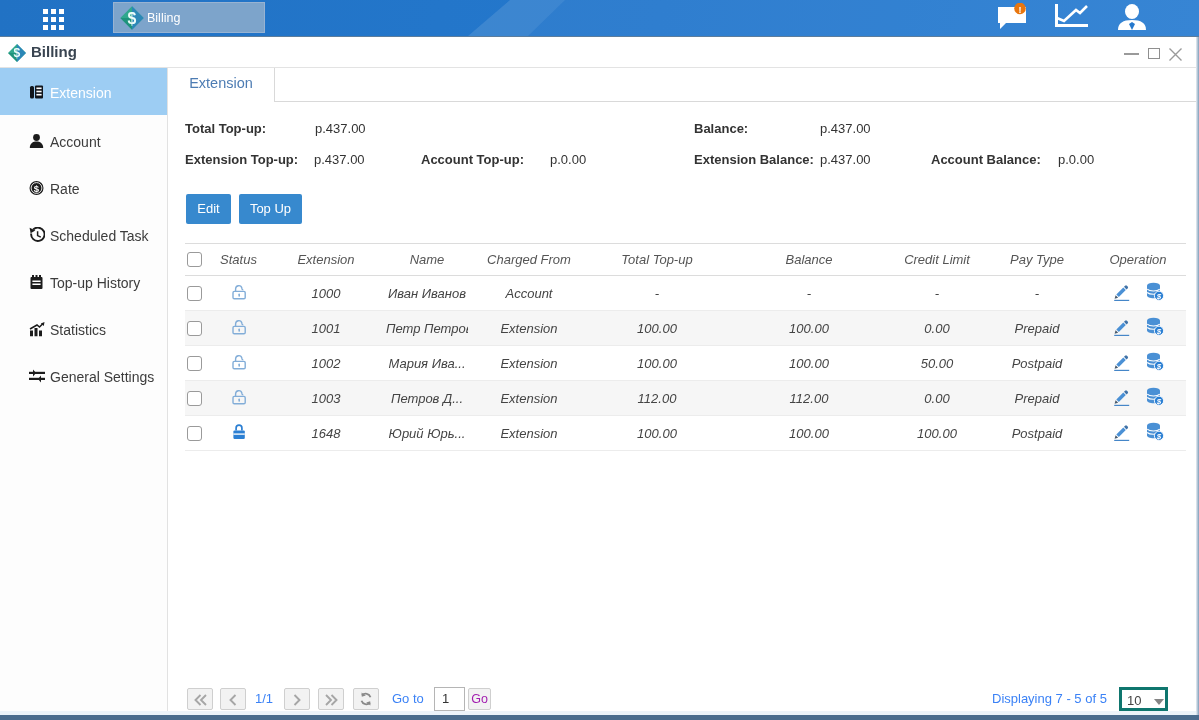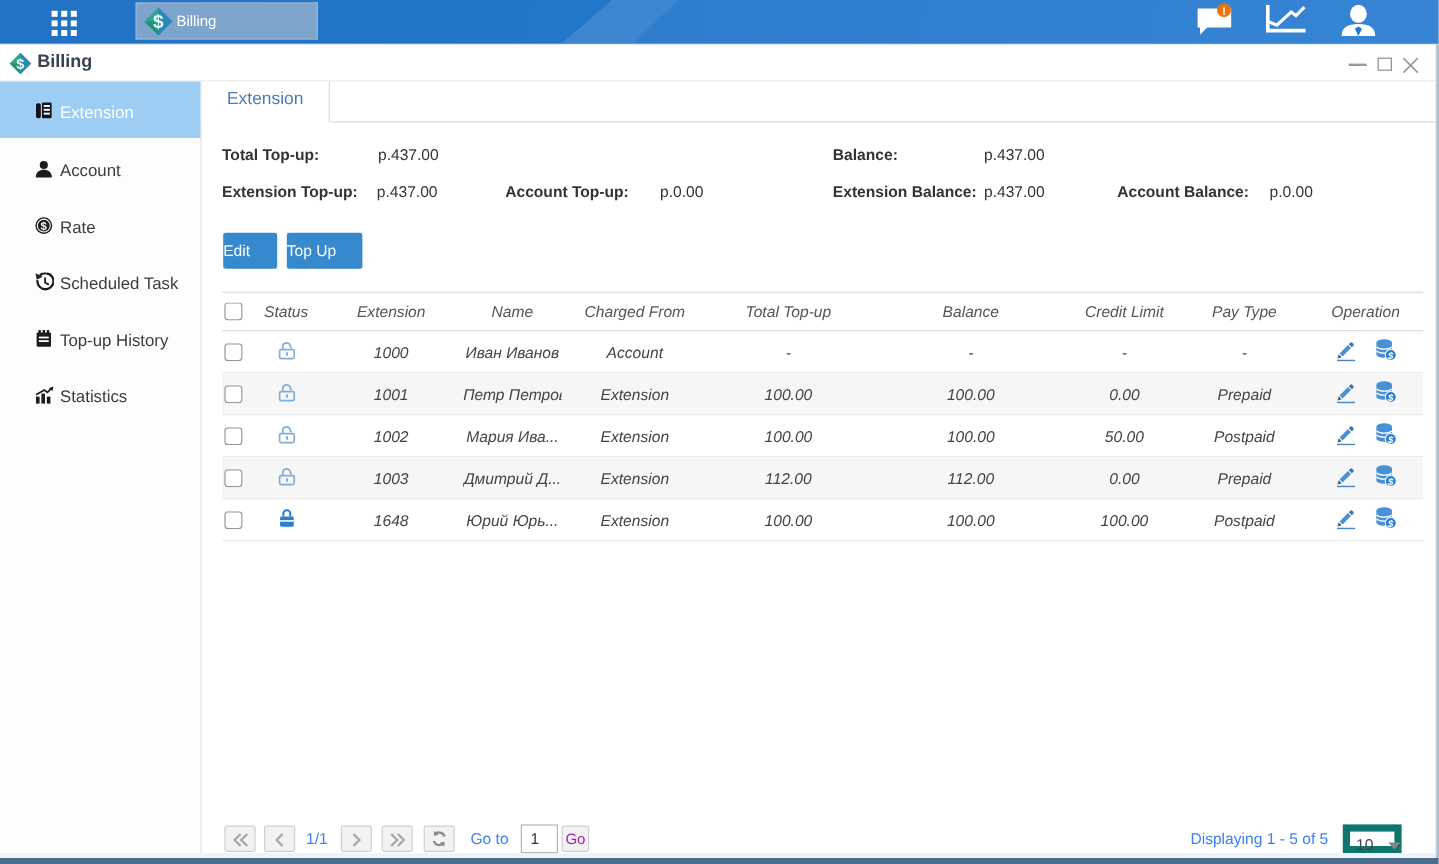--- a/index.html
+++ b/index.html
@@ -47,21 +47,21 @@
 #main { position:absolute; left:169px; top:68px; width:1030px; height:648px; background:#fff; }
 #tabrow { position:absolute; left:0; top:0; width:1030px; height:33px; }
 #tabline { position:absolute; left:105px; top:33px; width:922px; height:1px; background:#d9d9d9; }
 #tabactive { position:absolute; left:-1px; top:0; width:107px; height:33px; background:#fff;
   border-right:1px solid #d9d9d9; color:#4d7cb3; font-size:14.5px; text-align:center; line-height:31px; }
 
 .lab { position:absolute; font-size:13px; font-weight:bold; color:#333; white-space:nowrap; }
 .val { position:absolute; font-size:13px; color:#333; white-space:nowrap; }
 
 .btn { position:absolute; background:#3789ce; color:#fff; font-size:13px;
-  line-height:30px; border-radius:2px; }
+  text-align:center; line-height:30px; border-radius:2px; }
 
 
 #tbl { position:absolute; left:16px; top:175px; width:1001px;font-style:italic; }
 .trow { display:flex; align-items:center; }
 .trow > div { text-align:center; font-size:13px; color:#444; overflow:hidden; white-space:nowrap; }
 #thead { height:33px; border-top:1px solid #dcdcdc; border-bottom:1px solid #dcdcdc; }
 #thead > div { color:#555; }
 .drow { height:35px; border-bottom:1px solid #ececec; }
 .drow.alt { background:#f6f6f6; }
 .c1{width:26px;} .c2{width:55px;} .c3{width:120px;} .c4{width:82px;} .c5{width:122px;}
@@ -74,21 +74,21 @@
   border:1px solid #cfcfcf; border-radius:2px; color:#ababab; text-align:center;
   line-height:20px; font-size:16px; }
 .ptxt { position:absolute; font-size:13px; color:#3b82f6; top:3px; }
 #goin { position:absolute; left:265px; top:-1px; width:31px; height:24px;
   border:1px solid #b5b5b5; background:#fff; font-size:13px; color:#333;
   line-height:22px; padding-left:7px; }
 #gobtn { position:absolute; left:299px; top:0; width:23px; height:22px;
   background:#f2f2f2; border:1px solid #cfcfcf; border-radius:2px;
   font-size:12.5px; color:#a21caf; text-align:center; line-height:20px; }
 #dropdown { position:absolute; left:950px; top:-1px; width:49px; height:24px;
-  border:6px solid #0f766e; background:#fff;text-align:center; }
+  border:3px solid #0f766e; background:#fff;text-align:center; }
 #dropdown .num { position:absolute; left:5px; top:3px; font-size:13px; color:#444; }
 #dropdown .tri { position:absolute; left:32px; top:9px; width:0; height:0;
   border-left:5px solid transparent; border-right:5px solid transparent; border-top:6px solid #848484; }
 
 #bottomstrip { position:absolute; left:0; top:715px; width:1199px; height:5px; background:#4a6c8d; }
 #prestrip { position:absolute; left:0; top:711px; width:1199px; height:4px; background:#ecf3f9; }
 #rightstrip { position:absolute; left:1196px; top:37px; width:3px; height:678px; background:linear-gradient(90deg,#e9eff4,#7f9db9); }
 </style>
 </head>
 <body>
@@ -237,20 +237,29 @@
           <g fill="#1c1c1c">
         <rect x="1" y="9" width="3" height="6"></rect>
         <rect x="5.5" y="6.5" width="3" height="8.5"></rect>
         <rect x="10" y="9" width="3" height="6"></rect>
         <path d="M1 7.5 L8 3.5 L10.5 5.5 L14 2" stroke="#1c1c1c" stroke-width="1.5" fill="none"></path>
         <path d="M15.5 0.5 L14.8 4.4 L11.8 2 Z"></path>
       </g>
         </svg>
       <div class="lbl">Statistics</div>
     </div>
+    <div class="sbitem">
+      <svg width="16" height="14" viewBox="0 0 16 14">
+        <rect x="0" y="2.8" width="16" height="2.2" fill="#1c1c1c"></rect>
+        <rect x="0" y="8.8" width="16" height="2.2" fill="#1c1c1c"></rect>
+        <path d="M4 0.4 L7 3.9 L4 7.4 Z" fill="#1c1c1c"></path>
+        <path d="M12 6.4 L9 9.9 L12 13.4 Z" fill="#1c1c1c"></path>
+      </svg>
+      <div class="lbl">General Settings</div>
+    </div>
   </div>
 
   <div id="main">
     <div id="tabrow">
       <div id="tabline"></div>
       <div id="tabactive">Extension</div>
     </div>
 
     <div class="lab" style="left:16px;top:53px">Total Top-up:</div>
     <div class="val" style="left:146px;top:53px">p.437.00</div>
@@ -345,21 +354,21 @@
             </svg></div>
       </div>
       <div class="trow drow alt">
         <div class="c1">
             <div class="cb"></div>
           </div>
         <div class="c2"><svg width="16" height="17" viewBox="0 0 16 17">
               <use href="#lockopen"></use>
             </svg></div>
         <div class="c3">1003</div>
-        <div class="c4">Дмитрий Д...</div>
+        <div class="c4">Петров Д...</div>
         <div class="c5">Extension</div>
         <div class="c6">112.00</div>
         <div class="c7">112.00</div>
         <div class="c8">0.00</div>
         <div class="c9">Prepaid</div>
         <div class="c10"><svg width="18" height="18" viewBox="0 0 18 18" style="margin-right:16px">
               <use href="#pencil"></use>
             </svg><svg width="18" height="19" viewBox="0 0 18 19">
               <use href="#coins"></use>
             </svg></div>
@@ -402,21 +411,21 @@
           </svg></div>
       <div class="pbtn" style="left:184px"><svg width="14" height="14" viewBox="0 0 14 14" style="margin-top:3px">
         <path d="M11.5 5.2 A5 5 0 0 0 3 3.4" stroke="#8a8a8a" stroke-width="1.8" fill="none"></path>
         <path d="M2.5 0.5 L2.8 4.7 L6.8 3.4 Z" fill="#8a8a8a"></path>
         <path d="M2.5 8.8 A5 5 0 0 0 11 10.6" stroke="#8a8a8a" stroke-width="1.8" fill="none"></path>
         <path d="M11.5 13.5 L11.2 9.3 L7.2 10.6 Z" fill="#8a8a8a"></path>
       </svg></div>
       <div class="ptxt" style="left:223px">Go to</div>
       <div id="goin">1</div>
       <div id="gobtn">Go</div>
-      <div class="ptxt" style="left:823px">Displaying 1 - 5 of 5</div>
+      <div class="ptxt" style="left:823px">Displaying 7 - 5 of 5</div>
       <div id="dropdown">
           <div class="num">10</div>
           <div class="tri"></div>
         </div>
     </div>
   </div>
 
   <div id="prestrip"></div>
   <div id="bottomstrip"></div>
   <div id="rightstrip"></div>

